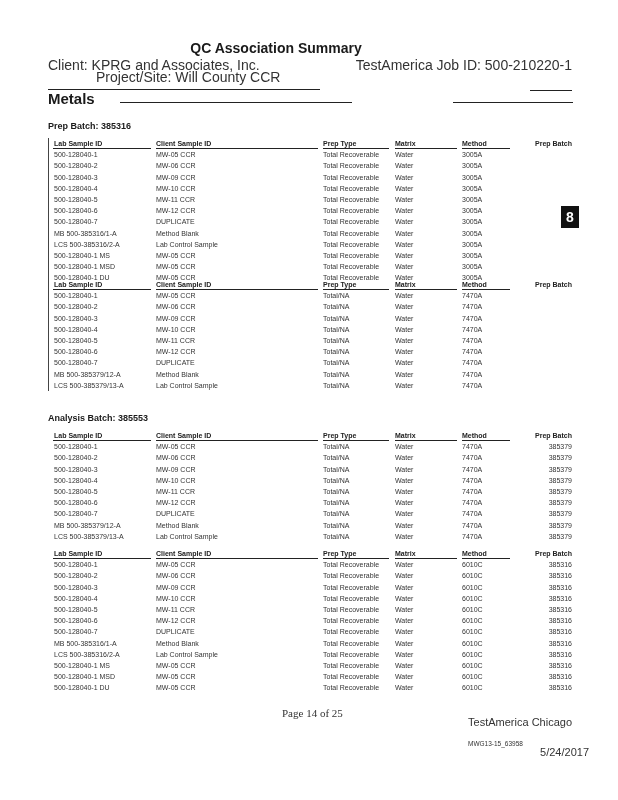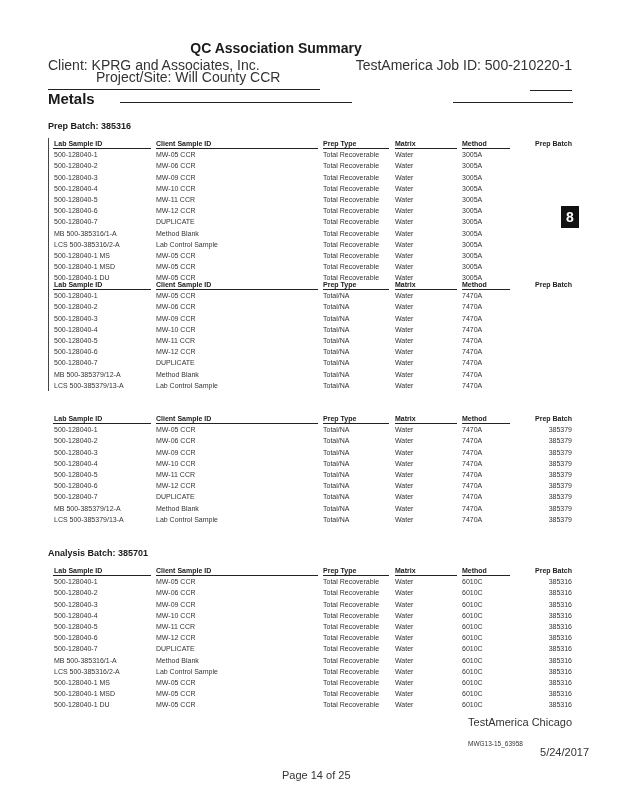--- a/index.html
+++ b/index.html
@@ -241,20 +241,21 @@
         <span class="c1">LCS 500-385379/13-A</span>
         <span class="c2">Lab Control Sample</span>
         <span class="c3">Total/NA</span>
         <span class="c4">Water</span>
         <span class="c5">7470A</span>
         <span class="c6"></span>
       </div>
     </div>
   </div>
 <div class="batch" id="batch2" style="top:413px;">
+    <div class="batch-title">Analysis Batch: 385553</div>
     <div class="tbl nobar">
       <div class="row head">
         <span class="c1">Lab Sample ID</span>
         <span class="c2">Client Sample ID</span>
         <span class="c3">Prep Type</span>
         <span class="c4">Matrix</span>
         <span class="c5">Method</span>
         <span class="c6">Prep Batch</span>
         <div class="underline-seg" style="left: 0px; width: 98px;"></div>
         <div class="underline-seg" style="left: 103px; width: 162px;"></div>
@@ -330,21 +331,20 @@
         <span class="c1">LCS 500-385379/13-A</span>
         <span class="c2">Lab Control Sample</span>
         <span class="c3">Total/NA</span>
         <span class="c4">Water</span>
         <span class="c5">7470A</span>
         <span class="c6">385379</span>
       </div>
     </div>
   </div>
 <div class="batch" id="batch3" style="top:548px;">
-    <div class="batch-title">Analysis Batch: 385701</div>
     <div class="tbl nobar">
       <div class="row head">
         <span class="c1">Lab Sample ID</span>
         <span class="c2">Client Sample ID</span>
         <span class="c3">Prep Type</span>
         <span class="c4">Matrix</span>
         <span class="c5">Method</span>
         <span class="c6">Prep Batch</span>
         <div class="underline-seg" style="left: 0px; width: 98px;"></div>
         <div class="underline-seg" style="left: 103px; width: 162px;"></div>
@@ -446,14 +446,14 @@
         <span class="c3">Total Recoverable</span>
         <span class="c4">Water</span>
         <span class="c5">6010C</span>
         <span class="c6">385316</span>
       </div>
     </div>
   </div>
 
 <div class="abs footer" style="right:46px; top:716px;">TestAmerica Chicago</div>
 <div class="abs footer" style="left:468px; top:740px; font-size:6.5px;">MWG13-15_63958</div>
-<div class="abs footer" style="left:282px; top:769px;">Page 14 of 25</div>
+<div class="abs footer" style="left:282px; top:707px;font-family:Liberation Serif, serif;">Page 14 of 25</div>
 <div class="abs footer" style="right:29px; top:746px;">5/24/2017</div>
 
 </body></html>

